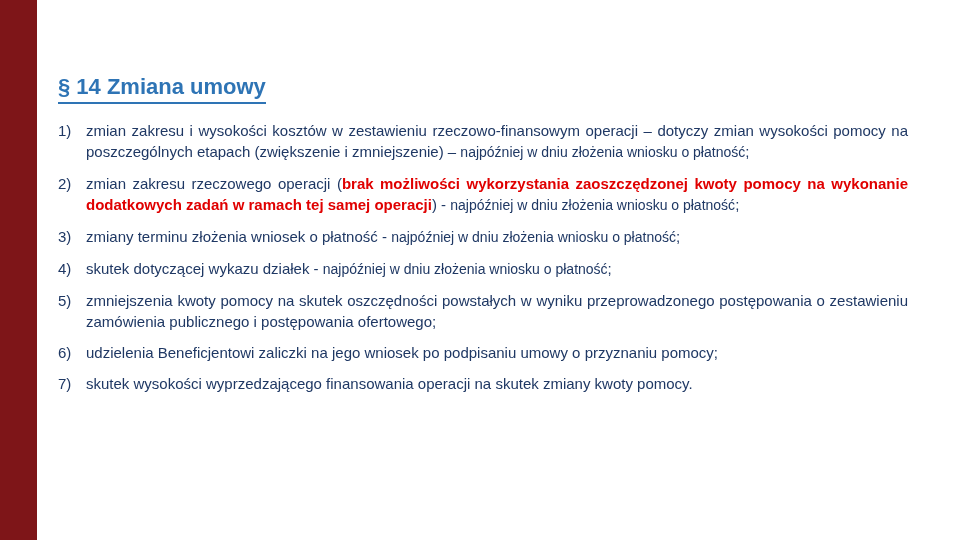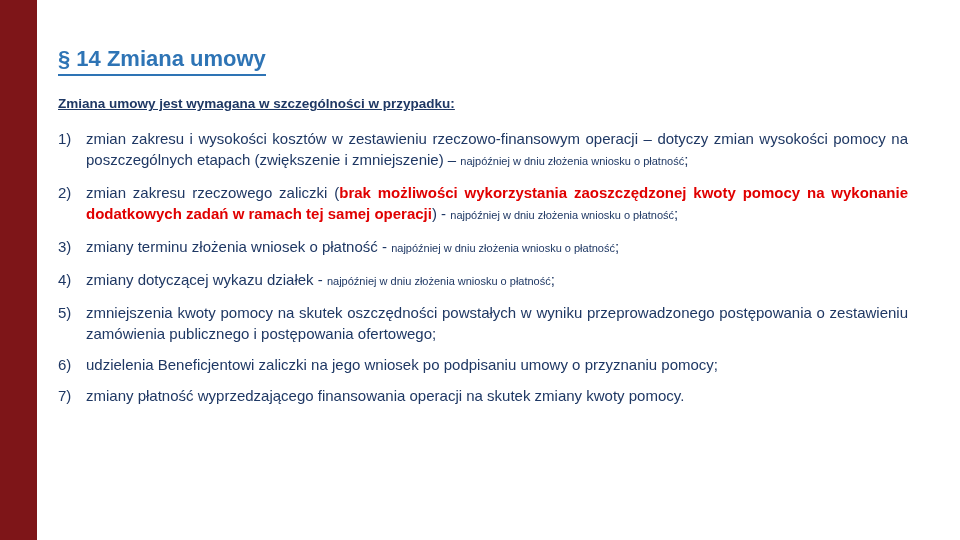--- a/index.html
+++ b/index.html
@@ -21,21 +21,21 @@
     position: absolute;
     left: 0;
     top: 0;
     width: 37px;
     height: 540px;
     background: var(--accent-bar, #7e1518);
   }
   .content {
     position: absolute;
     left: 58px;
-    top: 47px;
+    top: 75px;
     width: 850px;
   }
   .title {
     display: inline-block;
     margin: 0;
     font-size: 22px;
     font-weight: bold;
     color: var(--title-blue, #2e74b5);
     border-bottom: 2px solid var(--title-blue, #2e74b5);
     padding-bottom: 3px;
@@ -66,55 +66,54 @@
   .item-text {
     flex: 1 1 auto;
     text-align: justify;
   }
   .seg-normal { }
   .seg-red {
     color: var(--highlight-red, #e00000);
     font-weight: bold;
   }
   .seg-small {
-    font-size: 11px;
+    font-size: 14px;
   }
 </style>
 </head>
 <body>
 
 <div class="slide">
   <div class="accent-bar"></div>
   <div class="content">
     <h1 class="title">§ 14 Zmiana umowy</h1>
-    <h2 class="subtitle">Zmiana umowy jest wymagana w szczególności w przypadku:</h2>
     <div class="list">
         <div class="item">
           <div class="item-number">1)</div>
           <div class="item-text"><span class="seg-normal">zmian zakresu i wysokości kosztów w zestawieniu rzeczowo-finansowym operacji – dotyczy zmian wysokości pomocy na poszczególnych etapach (zwiększenie i zmniejszenie) – </span><span class="seg-small">najpóźniej w dniu złożenia wniosku o płatność</span><span class="seg-normal">;</span></div>
         </div>
         <div class="item">
           <div class="item-number">2)</div>
-          <div class="item-text"><span class="seg-normal">zmian zakresu rzeczowego zaliczki (</span><span class="seg-red">brak możliwości wykorzystania zaoszczędzonej kwoty pomocy na wykonanie dodatkowych zadań w ramach tej samej operacji</span><span class="seg-normal">) - </span><span class="seg-small">najpóźniej w dniu złożenia wniosku o płatność</span><span class="seg-normal">;</span></div>
+          <div class="item-text"><span class="seg-normal">zmian zakresu rzeczowego operacji (</span><span class="seg-red">brak możliwości wykorzystania zaoszczędzonej kwoty pomocy na wykonanie dodatkowych zadań w ramach tej samej operacji</span><span class="seg-normal">) - </span><span class="seg-small">najpóźniej w dniu złożenia wniosku o płatność</span><span class="seg-normal">;</span></div>
         </div>
         <div class="item">
           <div class="item-number">3)</div>
           <div class="item-text"><span class="seg-normal">zmiany terminu złożenia wniosek o płatność - </span><span class="seg-small">najpóźniej w dniu złożenia wniosku o płatność</span><span class="seg-normal">;</span></div>
         </div>
         <div class="item">
           <div class="item-number">4)</div>
-          <div class="item-text"><span class="seg-normal">zmiany dotyczącej wykazu działek - </span><span class="seg-small">najpóźniej w dniu złożenia wniosku o płatność</span><span class="seg-normal">;</span></div>
+          <div class="item-text"><span class="seg-normal">skutek dotyczącej wykazu działek - </span><span class="seg-small">najpóźniej w dniu złożenia wniosku o płatność</span><span class="seg-normal">;</span></div>
         </div>
         <div class="item">
           <div class="item-number">5)</div>
           <div class="item-text"><span class="seg-normal">zmniejszenia kwoty pomocy na skutek oszczędności powstałych w wyniku przeprowadzonego postępowania o zestawieniu zamówienia publicznego i postępowania ofertowego;</span></div>
         </div>
         <div class="item">
           <div class="item-number">6)</div>
           <div class="item-text"><span class="seg-normal">udzielenia Beneficjentowi zaliczki na jego wniosek po podpisaniu umowy o przyznaniu pomocy;</span></div>
         </div>
         <div class="item">
           <div class="item-number">7)</div>
-          <div class="item-text"><span class="seg-normal">zmiany płatność wyprzedzającego finansowania operacji na skutek zmiany kwoty pomocy.</span></div>
+          <div class="item-text"><span class="seg-normal">skutek wysokości wyprzedzającego finansowania operacji na skutek zmiany kwoty pomocy.</span></div>
         </div>
       </div>
   </div>
 </div>
 
 </body></html>

